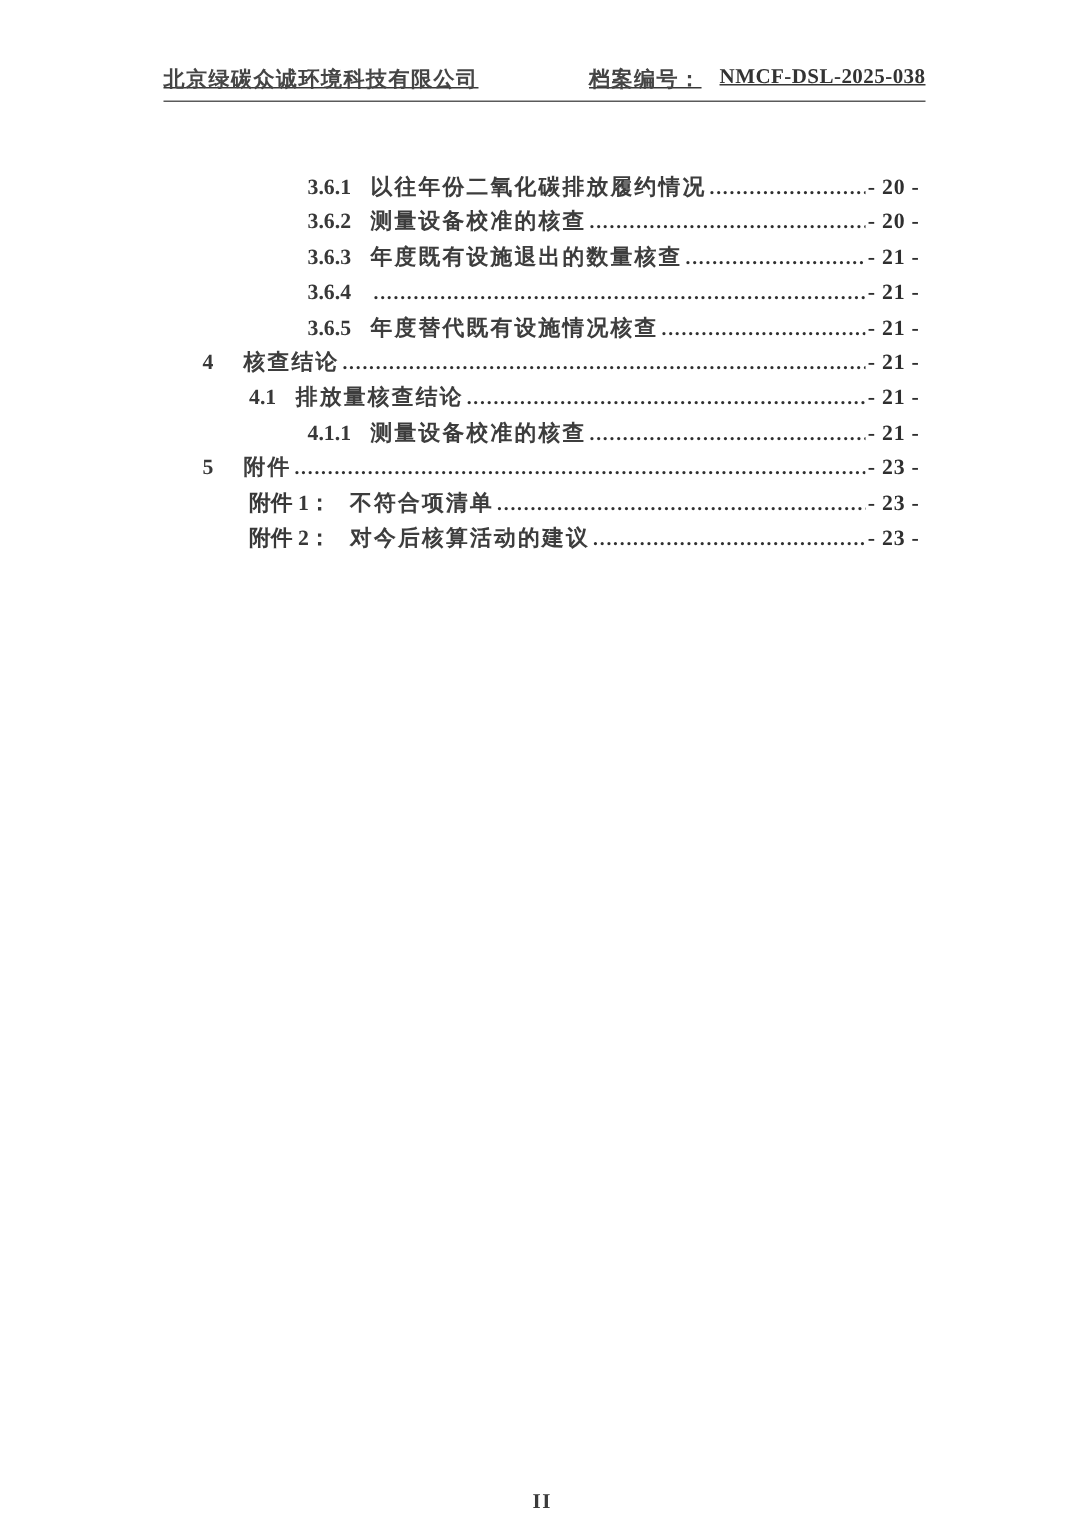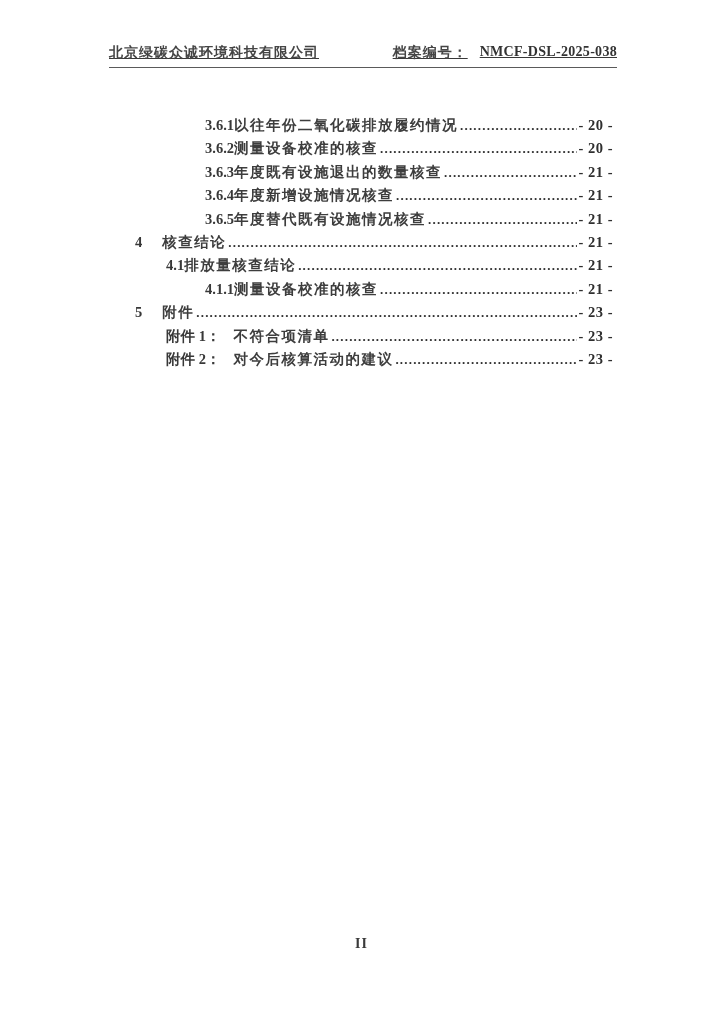--- a/index.html
+++ b/index.html
@@ -63,20 +63,21 @@
     line-height: 23.4px;
     font-size: 14.5px;
     font-weight: 600;
     white-space: nowrap;
   }
   .toc-row.lvl1 { padding-left: 26px; }
   .toc-row.lvl2 { padding-left: 57px; }
   .toc-row.lvl3 { padding-left: 96px; }
   .toc-num {
     font-weight: 700;
+    margin-right: 13px;
     flex: 0 0 auto;
   }
   .toc-row.lvl1 .toc-num { margin-right: 20px; }
   .toc-row.annex .toc-num { margin-right: 13px; }
   .toc-title {
     flex: 0 0 auto;
     letter-spacing: 1.5px;
     color: #3d3d3d;
   }
   .toc-leader {
@@ -96,21 +97,21 @@
     flex: 0 0 auto;
     font-weight: 700;
     color: #2f2f2f;
     letter-spacing: 0.5px;
     margin-top: 24px;
   }
   
   .page-footer {
     position: absolute;
     left: 0;
-    top: 936px;
+    top: 994px;
     width: 723px;
     text-align: center;
     font-size: 14px;
     font-weight: 600;
     color: #3a3a3a;
     letter-spacing: 1px;
   }
 </style>
 </head>
 <body>
@@ -137,21 +138,20 @@
       <span class="toc-page">- 20 -</span>
     </div>
     <div class="toc-row lvl3">
       <span class="toc-num">3.6.3</span>
       <span class="toc-title">年度既有设施退出的数量核查</span>
       <span class="toc-leader"></span>
       <span class="toc-page">- 21 -</span>
     </div>
     <div class="toc-row lvl3">
       <span class="toc-num">3.6.4</span>
-      <span class="toc-title">年度新增设施情况核查</span>
       <span class="toc-leader"></span>
       <span class="toc-page">- 21 -</span>
     </div>
     <div class="toc-row lvl3">
       <span class="toc-num">3.6.5</span>
       <span class="toc-title">年度替代既有设施情况核查</span>
       <span class="toc-leader"></span>
       <span class="toc-page">- 21 -</span>
     </div>
     <div class="toc-row lvl1">

